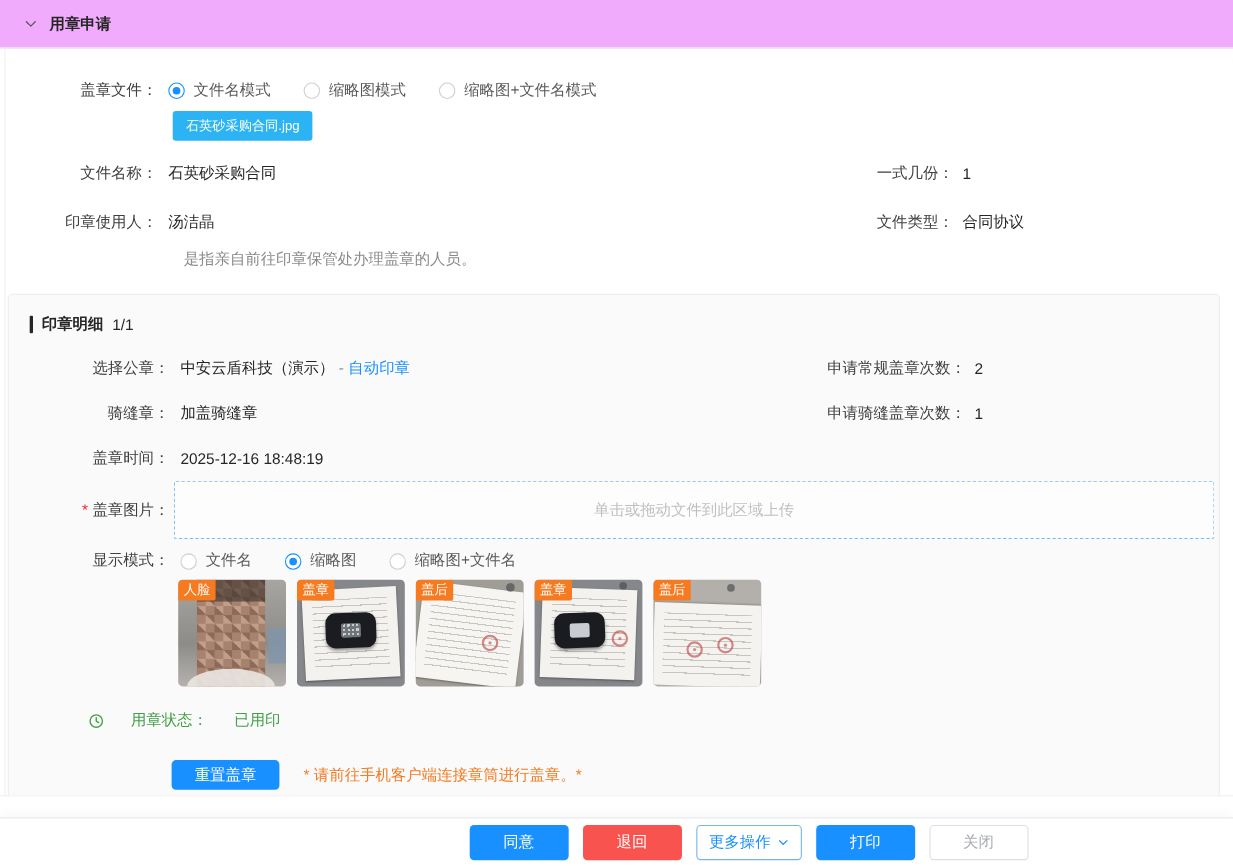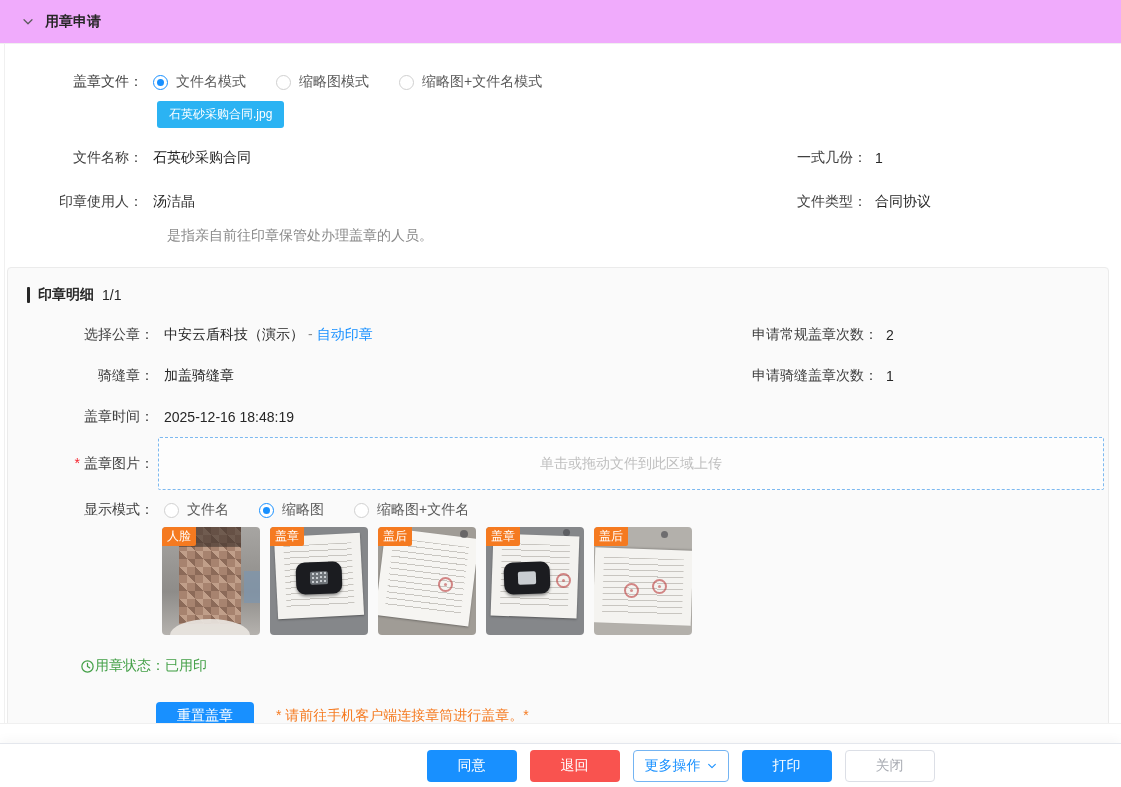--- a/index.html
+++ b/index.html
@@ -44,21 +44,21 @@
   .link{color:var(--primary);cursor:pointer;}
   .sep{color:#8c8c8c;margin:0 4px;}
   .req{color:#f5222d;margin-right:4px;}
   
   .upload-row{display:flex;align-items:center;margin-top:10px;}
   .upload-box{flex:1;margin-left:4px;margin-right:4px;height:53px;border:1px dashed #7db9f0;border-radius:2px;background:#fdfdfd;display:flex;align-items:center;justify-content:center;cursor:pointer;font-family:Liberation Serif, serif;}
   .upload-hint{color:#bfbfbf;}
   .dm-row{margin-top:10px !important;}
   
   .thumbs{display:flex;gap:10px;padding-left:146px;margin-top:7px;}
-  .thumb{position:relative;width:98px;height:108px;border-radius:4px;overflow:hidden;flex:none;cursor:pointer;background:#9b9b99;}
+  .thumb{position:relative;width:98px;height:97px;border-radius:4px;overflow:hidden;flex:none;cursor:pointer;background:#9b9b99;}
   .badge{position:absolute;top:0;left:0;z-index:5;background:var(--orange);color:#fff;font-size:12px;line-height:19px;padding:0 5px;border-radius:2px 0 2px 0;}
   .ph-face{background:linear-gradient(180deg,#a7a5a2 0%,#8e8c89 60%,#b5b2ae 100%);}
   .face-px{position:absolute;left:17px;top:0;width:62px;height:97px;background-color:#a7836f;
     background-image:linear-gradient(180deg,rgba(62,50,44,.62) 0 20%,rgba(62,50,44,0) 21%),
       linear-gradient(45deg,rgba(60,35,25,.26) 25%,transparent 25% 75%,rgba(60,35,25,.26) 75%),
       linear-gradient(45deg,rgba(255,228,206,.28) 25%,transparent 25% 75%,rgba(255,228,206,.28) 75%);
     background-size:100% 100%,16px 16px,16px 16px;background-position:0 0,0 0,8px 8px;}
   .face-side{position:absolute;right:0;top:44px;width:16px;height:32px;background:#7d96ad;opacity:.75;}
   .face-blob{position:absolute;left:8px;bottom:-16px;width:80px;height:32px;background:#e9e5e0;border-radius:50%;opacity:.92;}
   .ph-dev{background:#85878a;}
@@ -68,21 +68,21 @@
   .dev-scr{position:absolute;left:50%;top:50%;width:18px;height:13px;transform:translate(-50%,-50%);background:#c9cdd1;border-radius:2px;}
   .dev-scr.qr{background-image:repeating-linear-gradient(90deg,#70757a 0 2px,transparent 2px 4px),repeating-linear-gradient(0deg,#70757a 0 2px,transparent 2px 4px);}
   .ph-st{background:#a09c96;}
   .st-paper{position:absolute;left:2px;top:6px;width:94px;height:88px;background:#f6f5f2;transform:rotate(7deg);box-shadow:0 1px 2px rgba(0,0,0,.3);}
   .seal{position:absolute;width:15px;height:15px;border:2px solid rgba(186,60,60,.6);border-radius:50%;z-index:3;}
   .seal::after{content:'';position:absolute;left:4px;top:4px;width:3px;height:3px;background:rgba(186,60,60,.55);border-radius:50%;}
   .dot{position:absolute;border-radius:50%;background:#4a4a4e;opacity:.65;z-index:4;}
   .ph-st5{background:#b3b0ab;}
   .st5-paper{position:absolute;left:0;top:22px;width:98px;height:75px;background:#f4f3f0;transform:rotate(2deg);box-shadow:0 -1px 2px rgba(0,0,0,.2);}
   
-  .status-row{display:flex;align-items:center;margin-top:22px;padding-left:64px;gap:0;}
+  .status-row{display:flex;align-items:center;margin-top:22px;padding-left:64px;gap:24px;}
   .status-label,.status-value{color:var(--green);}
   
   .reset-row{display:flex;align-items:center;margin-top:27px;padding-left:140px;}
   .btn{border:none;border-radius:4px;font-size:14px;cursor:pointer;font-family:inherit;}
   .btn-reset{background:var(--primary);color:#fff;width:98px;height:27px;}
   .warning{margin-left:22px;color:var(--orange);}
   
   .panel-divider{border-top:1px solid var(--border);}
   .footer{position:absolute;left:0;bottom:0;width:100%;height:44px;background:#fff;border-top:1px solid #e4e7ed;box-shadow:0 -4px 10px rgba(0,0,0,.03);display:flex;align-items:center;justify-content:center;gap:13px;padding-left:240px;}
   .fbtn{height:32px;min-width:90px;border-radius:4px;font-size:14px;cursor:pointer;font-family:inherit;border:none;}

